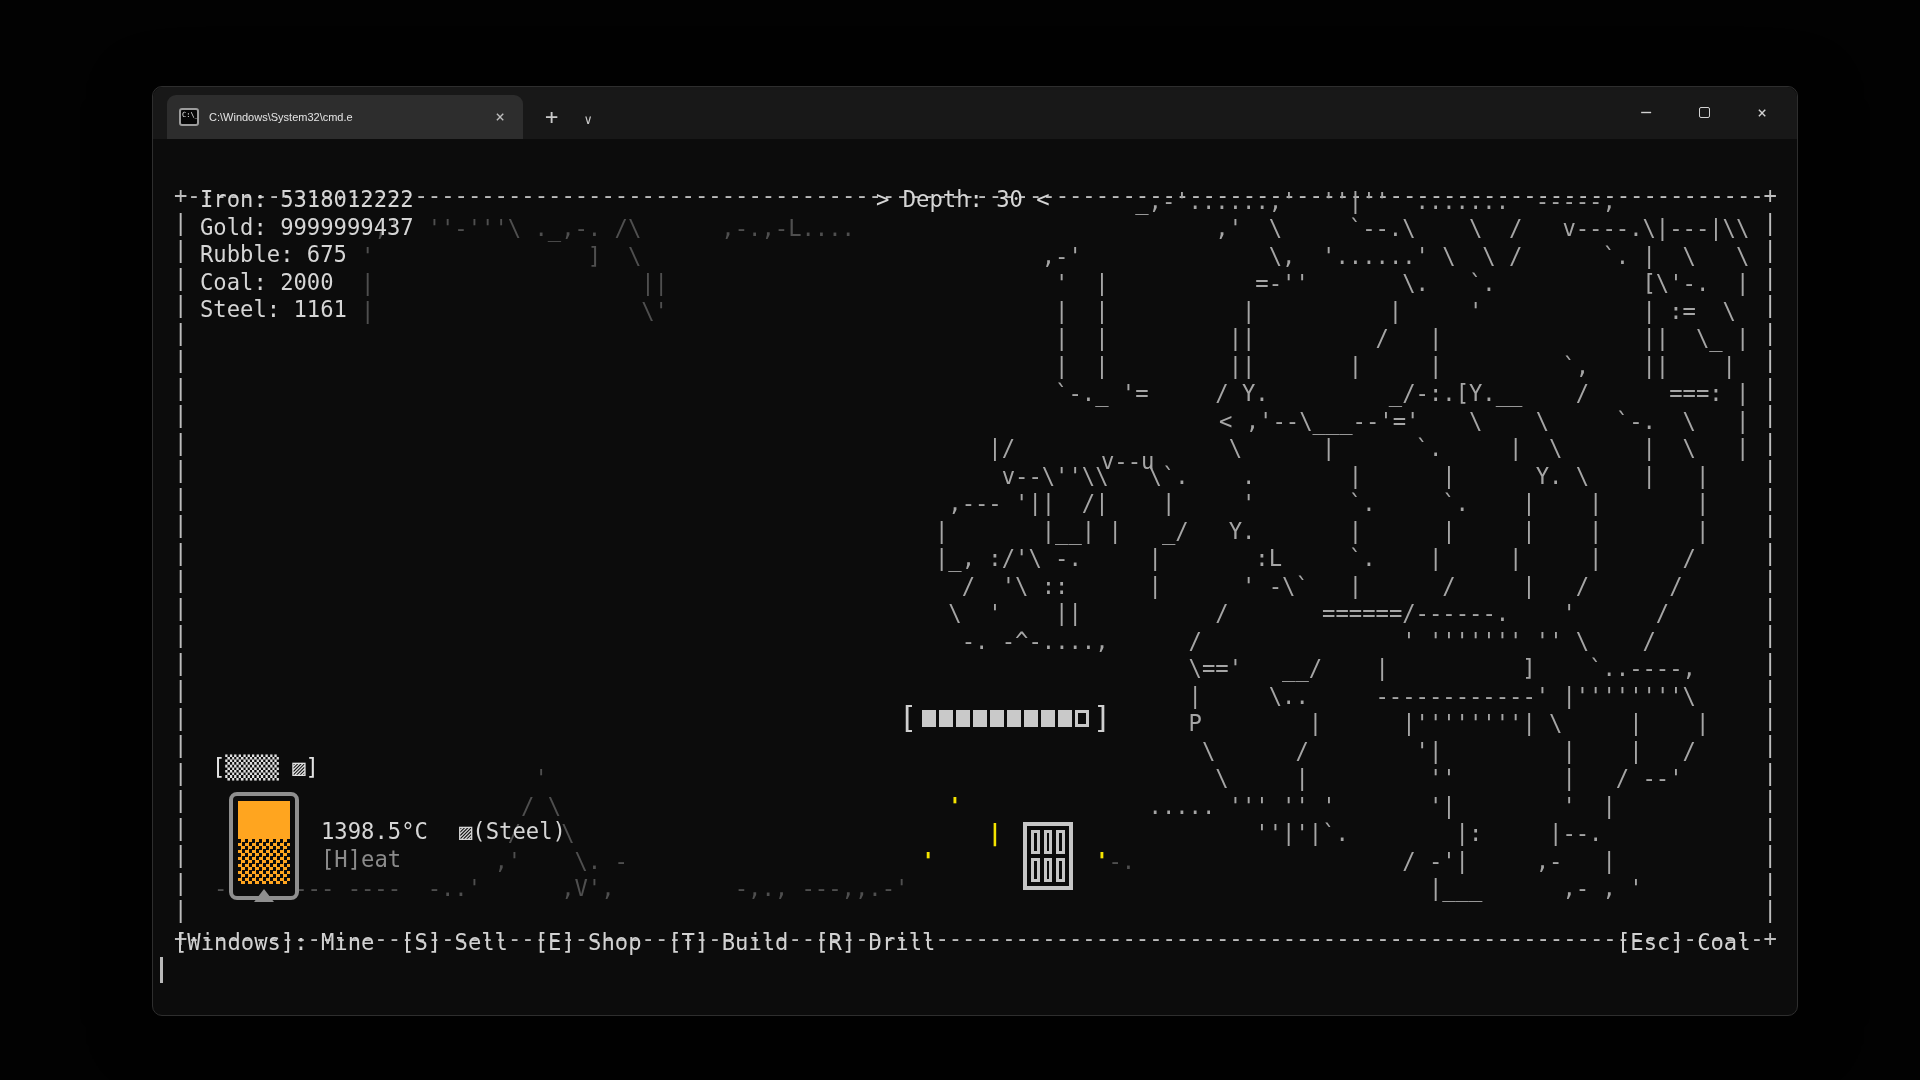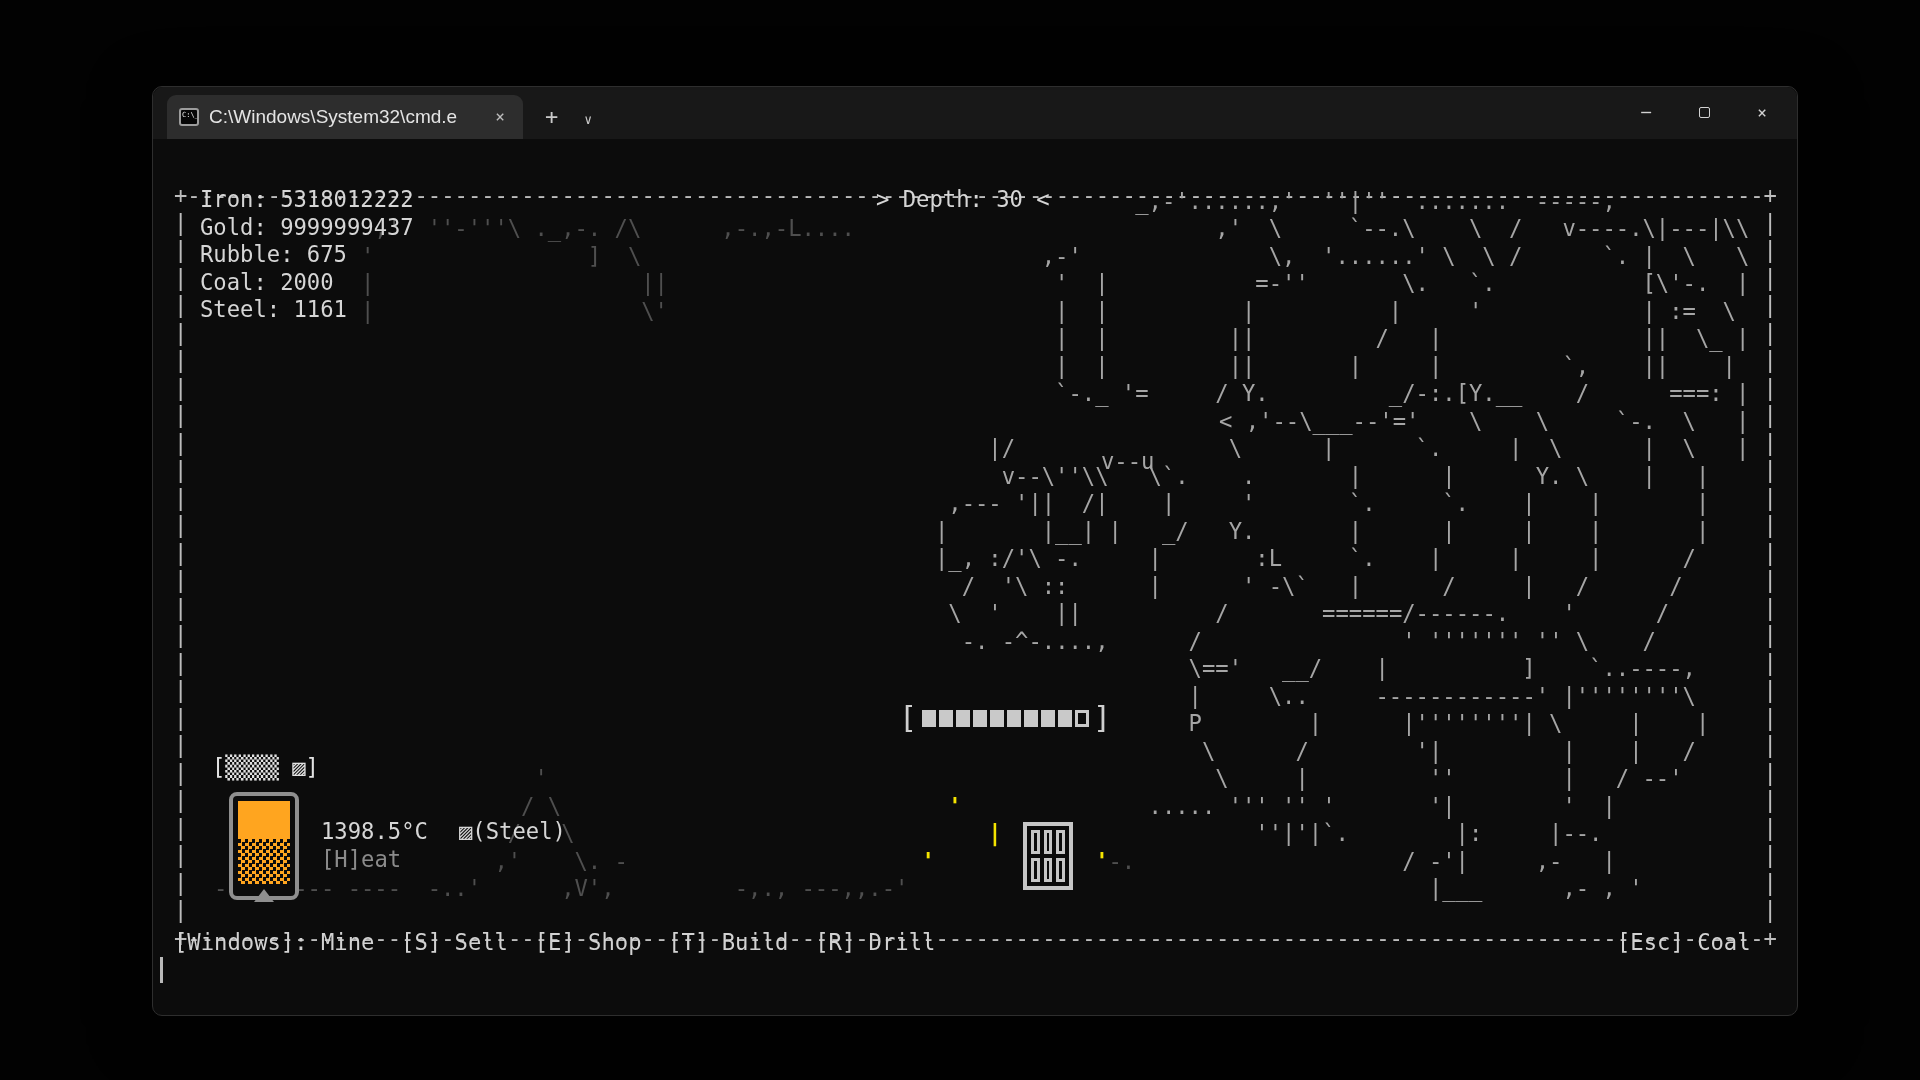--- a/index.html
+++ b/index.html
@@ -10,21 +10,21 @@
   
   .window { position:absolute; left:152px; top:86px; width:1646px; height:930px;
             background:#0c0c0c; border:1px solid #2e2e2e; border-radius:10px;
             box-shadow:0 12px 60px rgba(0,0,0,.75); }
   .tabbar { position:absolute; left:0; top:0; right:0; height:52px; background:#181818;
             border-radius:10px 10px 0 0; display:flex; align-items:flex-end; }
   .tab { margin-left:14px; width:356px; height:44px; background:#2d2d2d; border-radius:9px 9px 0 0;
          display:flex; align-items:center; padding:0 10px 0 12px; gap:10px; }
   .tab-icon { width:20px; height:18px; background:#060606; border:2px solid #9c9c9c; border-radius:3px;
               font-size:7px; line-height:7px; color:#e8e8e8; padding:2px 1px; overflow:hidden; flex:none; }
-  .tab-title { color:#e4e4e4; font-family:"Liberation Sans", sans-serif; font-size:19px;
+  .tab-title { color:#e4e4e4; font-family:"Liberation Sans", sans-serif; font-size:11px;
                white-space:nowrap; overflow:hidden; flex:1; }
   .tab-close { color:#bdbdbd; font-size:16px; line-height:16px; width:26px; height:26px; flex:none;
                display:flex; align-items:center; justify-content:center; border-radius:4px; }
   .newtab { color:#c9c9c9; font-size:22px; margin:0 0 10px 22px; }
   .tab-drop { color:#c9c9c9; font-size:13px; margin:0 0 12px 26px; }
   .controls { position:absolute; right:6px; top:0; height:50px; display:flex; align-items:center; }
   .ctrl { width:58px; height:50px; display:flex; align-items:center; justify-content:center; color:#d2d2d2; font-size:16px; }
   .ctrl .sq { width:11px; height:11px; border:1.5px solid #d2d2d2; border-radius:2px; display:block; }
 
   

